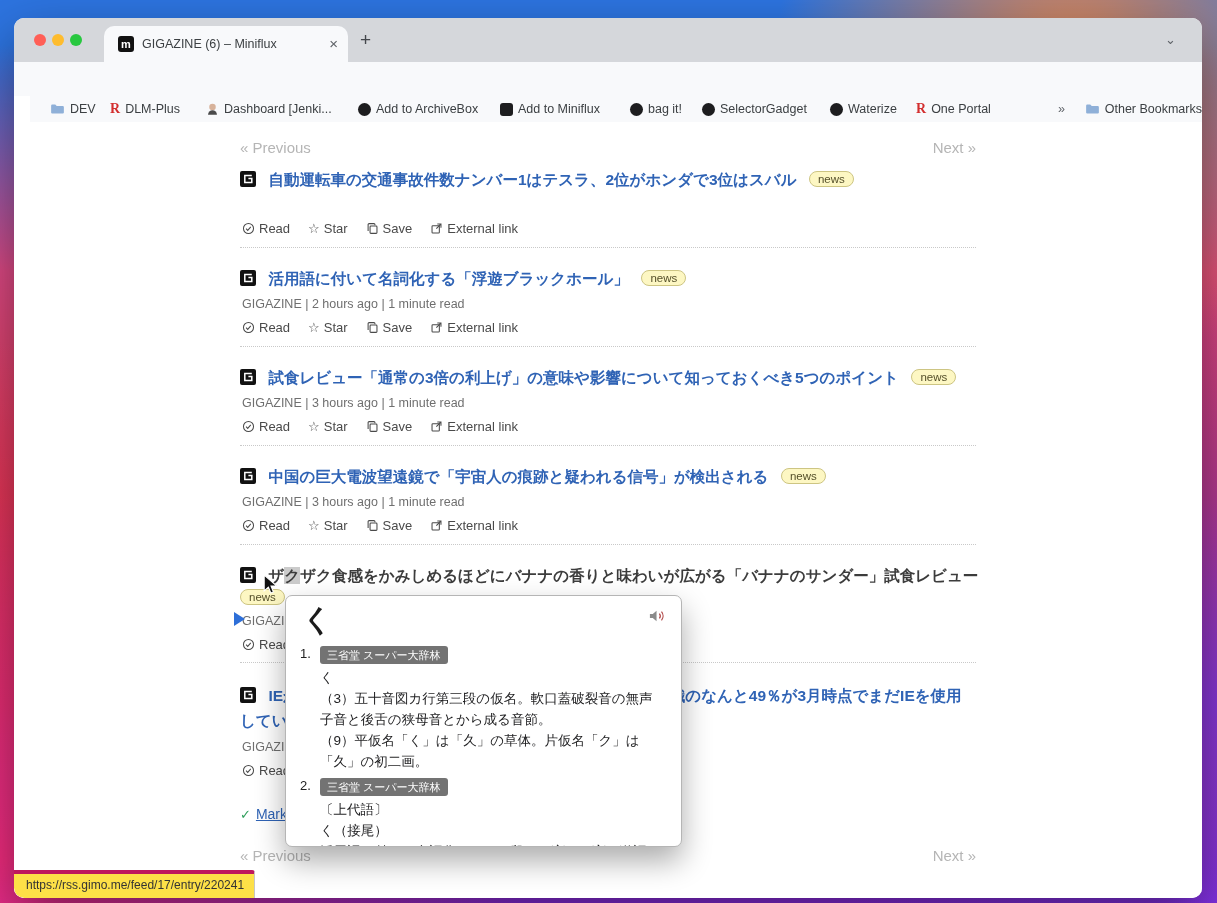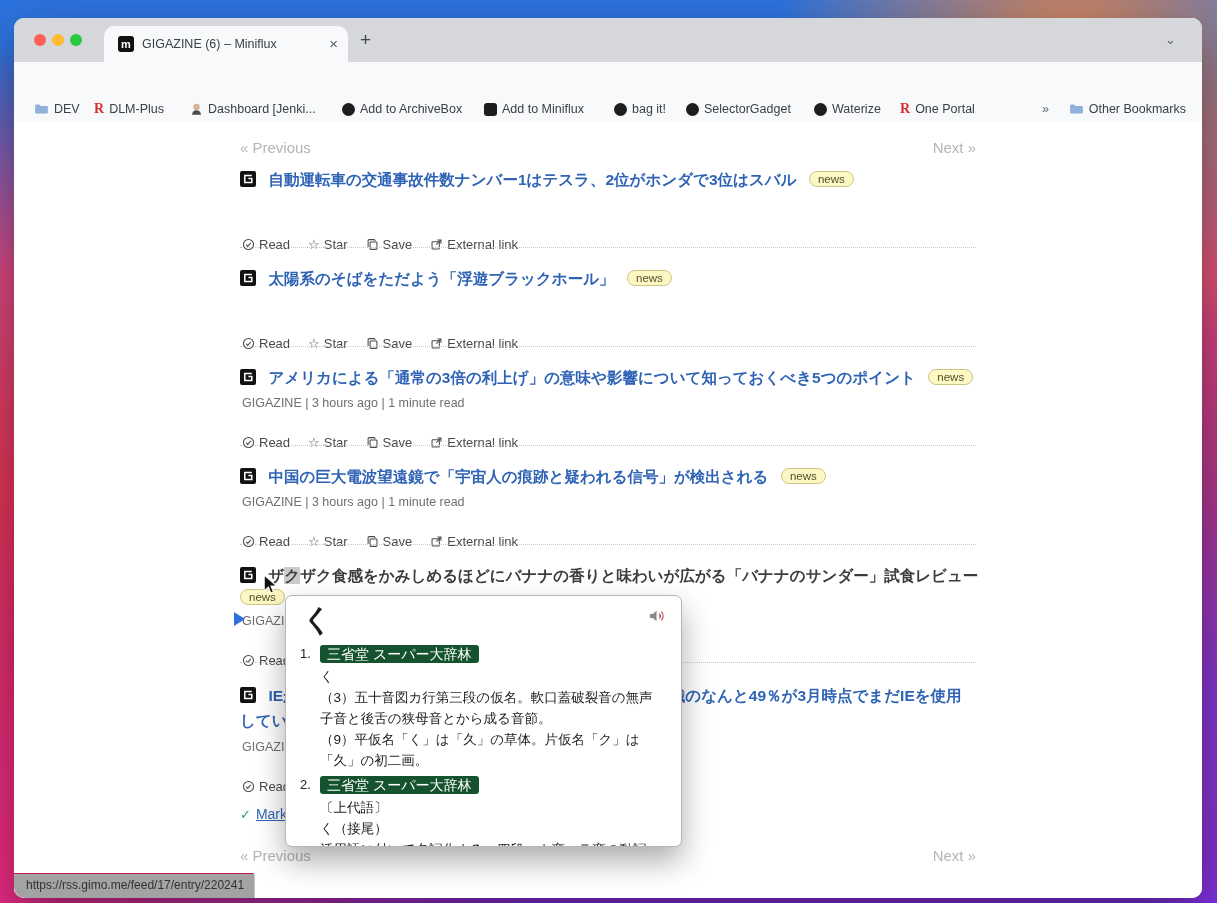--- a/index.html
+++ b/index.html
@@ -28,58 +28,58 @@
   .tab-close{position:absolute;right:10px;top:0;line-height:36px;font-size:15px;color:#5f6368;cursor:default;}
   #new-tab{position:absolute;left:346px;top:10px;font-size:19px;color:#44474c;line-height:24px;}
   #tab-chevron{position:absolute;right:26px;top:14px;color:#5f6368;font-size:13px;}
   #toolbar{position:absolute;left:0;top:44px;width:100%;height:34px;background:#f8f9fb;}
   .nav-ico{position:absolute;top:52px;}
   #omnibox{position:absolute;left:108px;top:47px;width:488px;height:28px;border-radius:14px;background:#edeff2;}
   #omni-url{position:absolute;left:34px;top:0;line-height:28px;font-size:13px;color:#1d1d1f;}
   .ext{position:absolute;top:51px;width:20px;height:20px;text-align:center;}
   #avatar{position:absolute;left:1119px;top:48px;width:26px;height:26px;border-radius:50%;background:#6a3de8;color:#fff;
     font-size:13px;font-weight:bold;text-align:center;line-height:26px;}
-  #bookmarksbar{position:absolute;left:0;top:78px;width:100%;height:26px;background:#f8f9fb;border-bottom:1px solid #eab308;}
+  #bookmarksbar{position:absolute;left:16px;top:78px;width:100%;height:26px;background:#f8f9fb;border-bottom:1px solid #eab308;}
   .bm{position:absolute;top:0;height:26px;display:flex;align-items:center;gap:5px;font-size:12.5px;color:#3c4043;white-space:nowrap;}
   .bm .dotic{width:13px;height:13px;border-radius:50%;background:#1d1d1f;display:inline-block;}
   .bm .sqic{width:13px;height:13px;border-radius:3px;background:#1d1d1f;display:inline-block;}
   .bm .ric{color:#d32f2f;font-weight:bold;font-family:"Liberation Serif",serif;font-size:14px;}
   
   #content{position:absolute;left:0;top:104px;width:100%;height:776px;background:#fff;}
   .row{position:absolute;left:226px;width:736px;}
   .pag{font-size:15px;color:#b5b5b5;}
   .favicon{display:inline-block;width:16px;height:16px;vertical-align:-2px;margin-right:8px;}
   .etitle{font-size:15.5px;font-weight:600;color:#2f63b5;text-decoration:none;}
   .etitle.read{color:#3c3c3c;}
   .tag{display:inline-block;margin-left:8px;font-size:11.5px;color:#55502a;background:#fdf7c3;border:1px solid #cdc583;
     border-radius:9px;padding:1px 8px;vertical-align:2px;font-weight:normal;}
   .meta{position:absolute;left:228px;width:736px;font-size:12.5px;color:#6f6f6f;}
   .acts{position:absolute;left:228px;width:736px;display:flex;gap:18px;font-size:13px;color:#4a4a4a;}
-  .act{display:flex;align-items:center;gap:4px;cursor:default;margin-top:16px;}
+  .act{display:flex;align-items:center;gap:4px;cursor:default;}
   .act i{font-style:normal;}
   .sep{position:absolute;left:226px;width:736px;border-top:1px dotted #c9c9c9;}
   .sel{background:#cbcbcb;}
   #mark-link{position:absolute;left:226px;font-size:14px;}
   #mark-link a{color:#2f63b5;text-decoration:underline;}
   #mark-link .chk{color:#2e9e5b;margin-right:5px;text-decoration:none;font-size:13px;}
   
   #dict-popup{position:absolute;left:271px;top:577px;width:395px;height:250px;background:#fff;border:1px solid #b5b5b5;
     border-radius:7px;box-shadow:0 14px 30px rgba(0,0,0,.33);overflow:hidden;z-index:50;}
   #dict-head{position:absolute;left:16px;top:4px;font-size:30px;font-weight:600;color:#1b1b1b;}
   #dict-speaker{position:absolute;right:14px;top:12px;}
   #dict-list{position:absolute;left:14px;top:48px;width:364px;}
   .dp-entry{display:flex;margin-bottom:4px;}
   .dp-num{width:20px;font-size:13px;color:#222;padding-top:2px;flex:none;}
   .dp-body{flex:1;font-size:13.5px;line-height:21px;color:#1d1d1f;}
-  .dp-src{display:inline-block;background:#14532d;color:#fff;font-size:14px;line-height:16px;padding:1px 7px;border-radius:3px;margin-bottom:3px;}
+  .dp-src{display:inline-block;background:#737373;color:#fff;font-size:11px;line-height:16px;padding:1px 7px;border-radius:3px;margin-bottom:3px;}
   
   #lookup-arrow{position:absolute;left:220px;top:594px;width:0;height:0;border-top:7px solid transparent;
     border-bottom:7px solid transparent;border-left:11px solid #2e6fd8;z-index:40;}
   #cursor{position:absolute;left:249px;top:556px;z-index:60;}
-  #status-pill{position:absolute;left:0;bottom:0;background:#a3a3a3;border-top:1px solid #be185d;border-right:1px solid #c6c6c6;
+  #status-pill{position:absolute;left:0;bottom:0;background:#fde047;border-top:4px solid #be185d;border-right:1px solid #c6c6c6;
     border-top-right-radius:3px;border-bottom-left-radius:10px;padding:4px 10px 6px 12px;font-size:12px;color:#333;z-index:30;}
   svg{display:block;}
 </style>
 </head>
 <body>
 
 <div id="window">
 
   <div id="tabstrip">
     <span class="light" style="left:20px;background:#ff5f57;"></span>
@@ -275,23 +275,24 @@
         <i>External link</i>
       </span>
   </div>
   <div class="sep" style="top:229px;"></div>
 
   <div class="row" style="top:251px;white-space:nowrap;">
     <span class="favicon"><svg width="16" height="16" viewBox="0 0 16 16">
           <rect width="16" height="16" rx="2" fill="#111"></rect>
           <path d="M11.8 4.6H4.8v6.8h7v-4H8.4" fill="none" stroke="#fff" stroke-width="1.5"></path>
         </svg></span>
-    <a href="#" class="etitle">太陽系のそばをただよう「浮遊ブラックホール」</a>
+    <a href="#" class="etitle">活用語に付いて名詞化する「浮遊ブラックホール」</a>
     <span class="tag">news</span>
   </div>
+  <div class="meta" style="top:279px;">GIGAZINE | 2 hours ago | 1 minute read</div>
   <div class="acts" style="top:302px;">
     <span class="act">
         <svg width="13" height="13" viewBox="0 0 16 16">
           <circle cx="8" cy="8" r="6.2" fill="none" stroke="#4a4a4a" stroke-width="1.3"></circle>
           <path d="M5 8.3l2 2 3.8-4.2" fill="none" stroke="#4a4a4a" stroke-width="1.3"></path>
         </svg>
         <i>Read</i>
       </span>
     <span class="act">
         <span>☆</span>
@@ -312,21 +313,21 @@
         <i>External link</i>
       </span>
   </div>
   <div class="sep" style="top:328px;"></div>
 
   <div class="row" style="top:350px;white-space:nowrap;">
     <span class="favicon"><svg width="16" height="16" viewBox="0 0 16 16">
           <rect width="16" height="16" rx="2" fill="#111"></rect>
           <path d="M11.8 4.6H4.8v6.8h7v-4H8.4" fill="none" stroke="#fff" stroke-width="1.5"></path>
         </svg></span>
-    <a href="#" class="etitle">アメリカによる「通常の3倍の利上げ」の意味や影響について知っておくべき5つのポイント</a>
+    <a href="#" class="etitle">試食レビュー「通常の3倍の利上げ」の意味や影響について知っておくべき5つのポイント</a>
     <span class="tag">news</span>
   </div>
   <div class="meta" style="top:378px;">GIGAZINE | 3 hours ago | 1 minute read</div>
   <div class="acts" style="top:401px;">
     <span class="act">
         <svg width="13" height="13" viewBox="0 0 16 16">
           <circle cx="8" cy="8" r="6.2" fill="none" stroke="#4a4a4a" stroke-width="1.3"></circle>
           <path d="M5 8.3l2 2 3.8-4.2" fill="none" stroke="#4a4a4a" stroke-width="1.3"></path>
         </svg>
         <i>Read</i>

